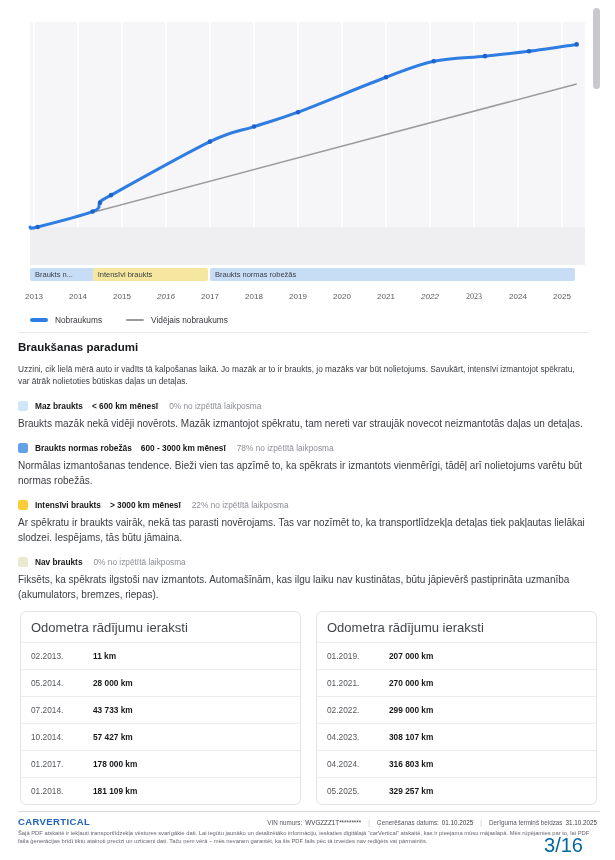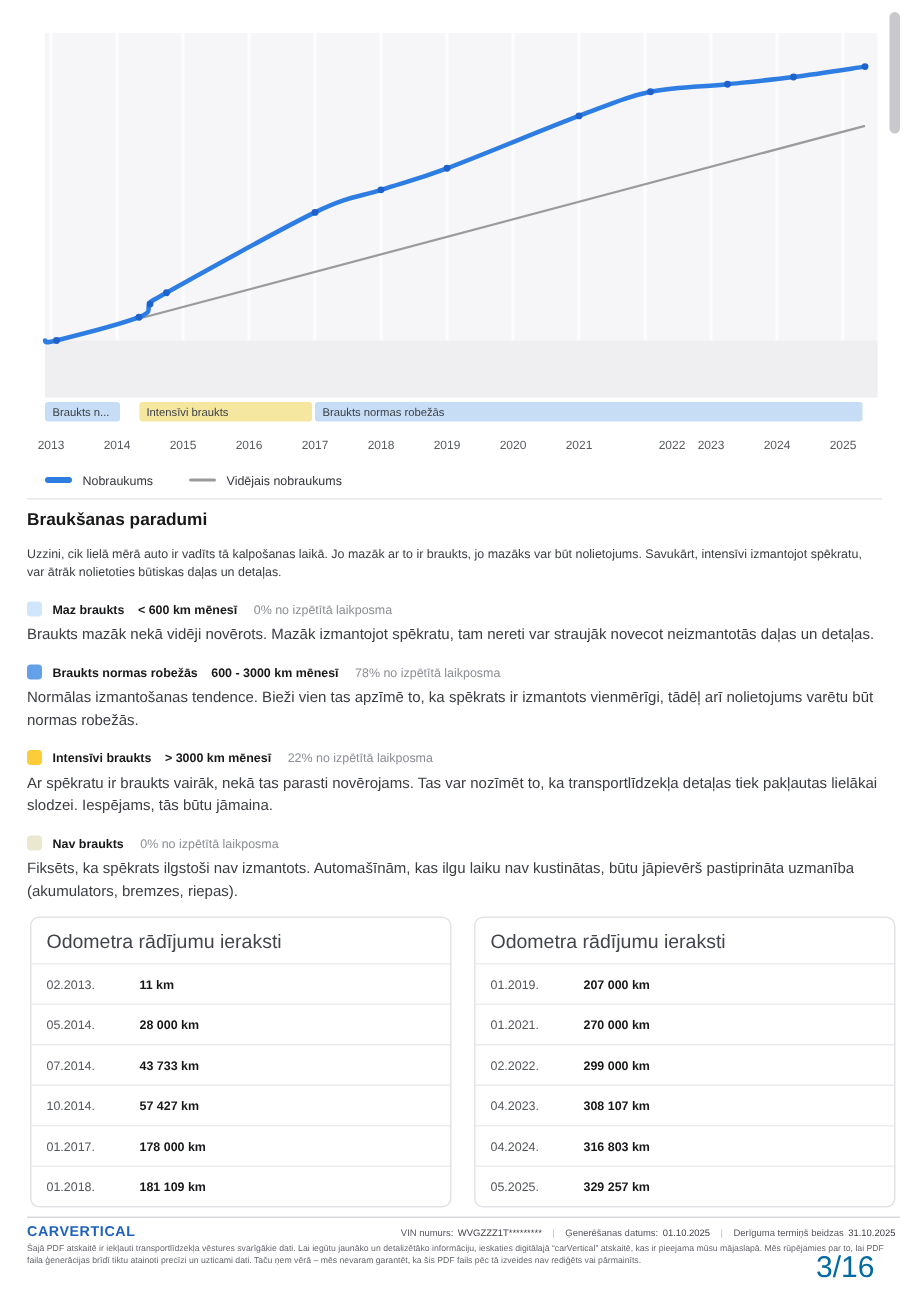--- a/index.html
+++ b/index.html
@@ -86,36 +86,36 @@
         <circle cx="192" cy="129.6" r="2.3" fill="#1e63cb"></circle>
         <circle cx="236" cy="114.56682727272727" r="2.3" fill="#1e63cb"></circle>
         <circle cx="280" cy="100.2090909090909" r="2.3" fill="#1e63cb"></circle>
         <circle cx="368" cy="65.27272727272725" r="2.3" fill="#1e63cb"></circle>
         <circle cx="415.6666666666667" cy="49.19090909090909" r="2.3" fill="#1e63cb"></circle>
         <circle cx="467" cy="44.14066363636363" r="2.3" fill="#1e63cb"></circle>
         <circle cx="511" cy="39.31833636363635" r="2.3" fill="#1e63cb"></circle>
         <circle cx="558.6666666666666" cy="32.41202727272727" r="2.3" fill="#1e63cb"></circle>
       </svg>
     <div class="bands" id="bands">
-        <div class="band" style="left: 12px; width: 50px; background: rgb(199, 221, 246);">Braukts n...</div>
+        <div class="band" style="left: 12px; width: 69px; background: rgb(199, 221, 246);">Braukts n...</div>
         <div class="band" style="left: 74.6667px; width: 115.333px; background: rgb(245, 230, 160);">Intensīvi braukts</div>
         <div class="band" style="left: 192px; width: 364.667px; background: rgb(199, 221, 246);">Braukts normas robežās</div>
       </div>
     <div class="axis" id="axis">
         <span class="yl" style="left: 1px;">2013</span>
         <span class="yl" style="left: 45px;">2014</span>
         <span class="yl" style="left: 89px;">2015</span>
-        <span class="yl" style="left: 133px;">2016</span>
+        <span class="yl" style="left: 133px; font-style: italic;">2016</span>
         <span class="yl" style="left: 177px;">2017</span>
         <span class="yl" style="left: 221px;">2018</span>
         <span class="yl" style="left: 265px;">2019</span>
         <span class="yl" style="left: 309px;">2020</span>
         <span class="yl" style="left: 353px;">2021</span>
-        <span class="yl" style="left: 415px;">2022</span>
-        <span class="yl" style="left: 441px;">2023</span>
+        <span class="yl" style="left: 397px; font-style: italic;">2022</span>
+        <span class="yl" style="left: 441px; font-family: Liberation Serif, serif;">2023</span>
         <span class="yl" style="left: 485px;">2024</span>
         <span class="yl" style="left: 529px;">2025</span>
       </div>
     <div class="legend">
       <span class="leg-item">
         <i class="leg-line thick" style="background: rgb(46, 125, 226);"></i>
         <span>Nobraukums</span>
       </span>
       <span class="leg-item">
         <i class="leg-line thin" style="background: rgb(155, 155, 155);"></i>

